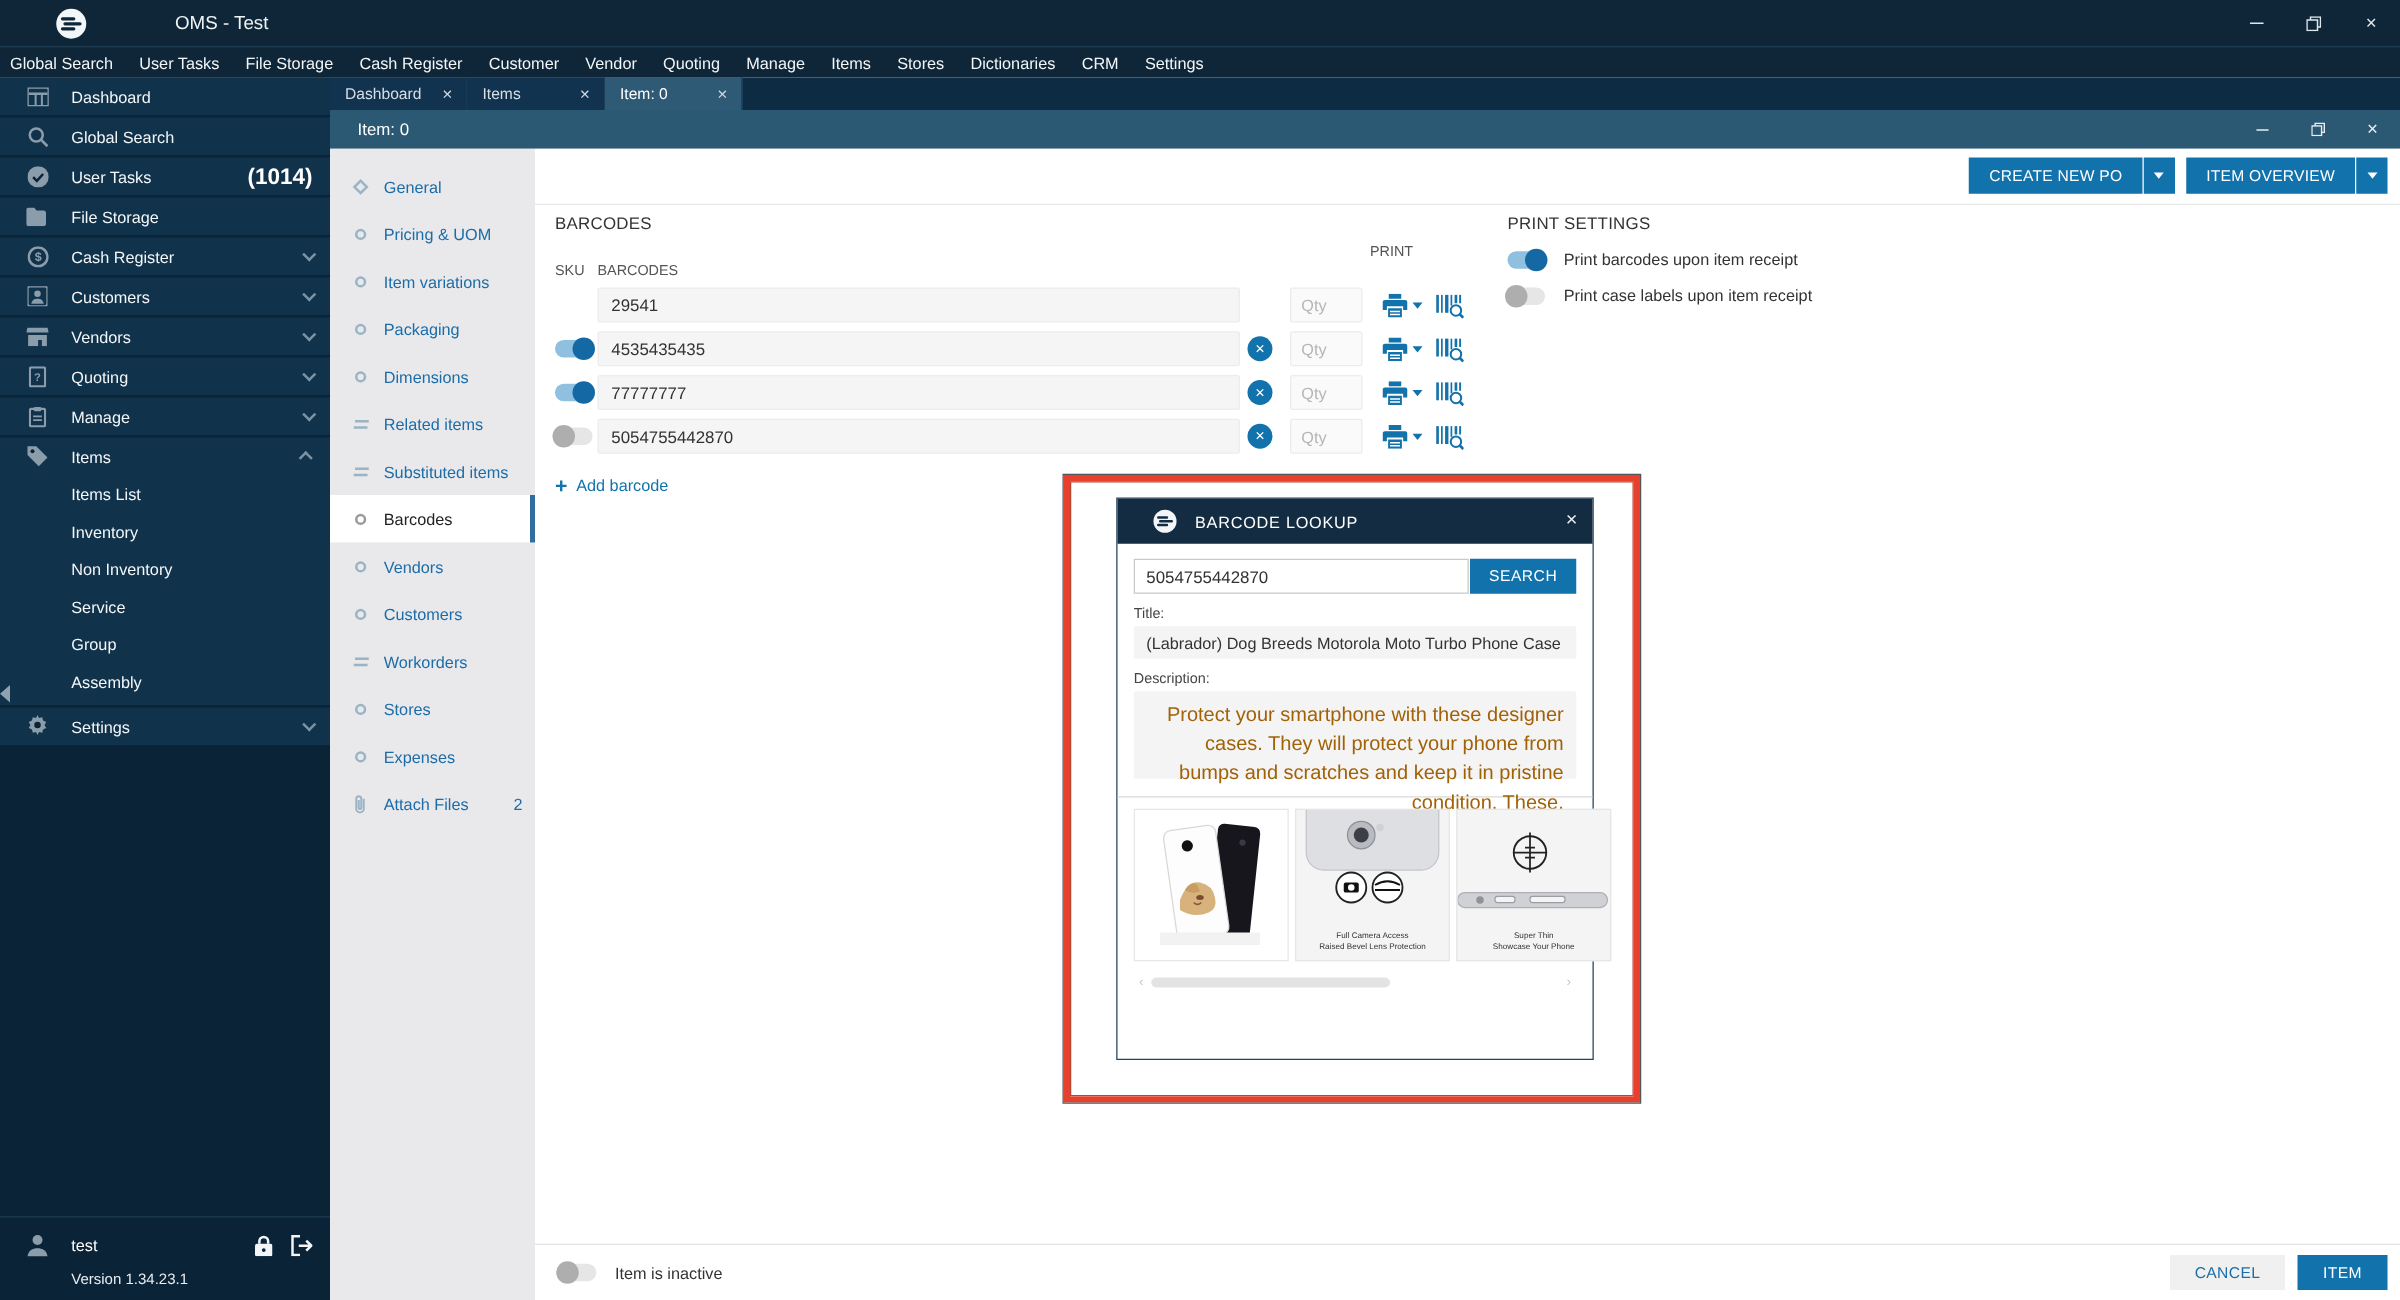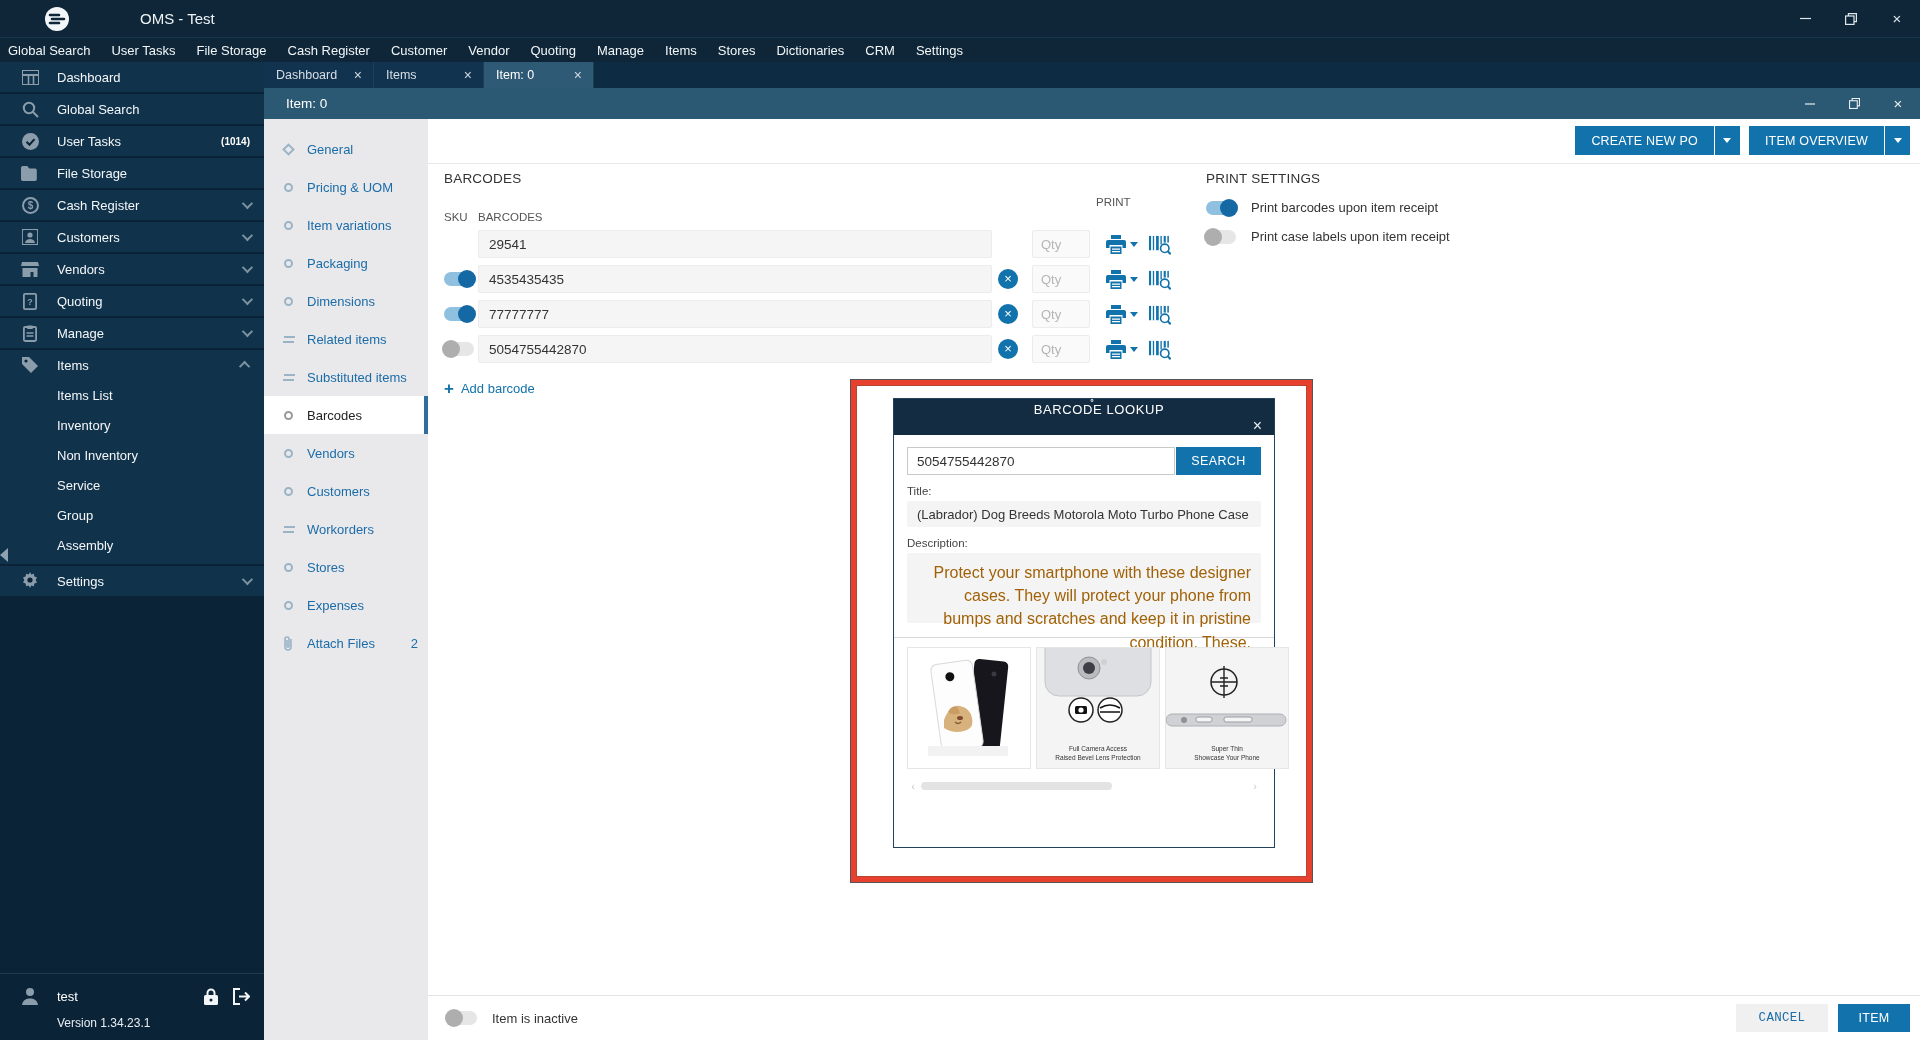--- a/index.html
+++ b/index.html
@@ -20,21 +20,21 @@
   .menubar .menu-item { color:#f2f6f8; font-size:13px; white-space:nowrap; }
 
   
   .body-row { display:flex; height:978px; }
 
   
   .sidebar { width:264px; background:#0a2337; color:#fff; position:relative; flex:none; }
   .side-item { height:30px; background:#11324b; margin-bottom:2px; display:flex; align-items:center; padding:0 14px 0 20px; }
   .side-item .s-icon { width:20px; height:18px; margin-right:17px; display:flex; align-items:center; justify-content:center; }
   .side-item .s-label { font-size:13px; color:#f4f7f9; }
-  .side-item .s-badge { margin-left:auto; font-size:10px; font-weight:bold; color:#fff; }
+  .side-item .s-badge { margin-left:auto; font-size:18px; font-weight:bold; color:#fff; }
   .chev { margin-left:auto; width:8px; height:8px; border-right:2px solid #7c93a4; border-bottom:2px solid #7c93a4; transform:rotate(45deg) translateY(-2px); }
   .chev.up { transform:rotate(225deg) translateY(-2px); }
   .side-group { background:#11324b; margin-bottom:2px; padding-bottom:4px; }
   .side-group .side-item { margin-bottom:0; background:transparent; }
   .side-sub { height:30px; display:flex; align-items:center; padding-left:57px; font-size:13px; color:#f4f7f9; }
   .collapse-arrow { position:absolute; left:0; top:486px; width:0; height:0; border-top:7px solid transparent; border-bottom:7px solid transparent; border-right:8px solid #8fa2b1; }
   .side-user { position:absolute; bottom:0; left:0; right:0; border-top:1px solid #1d3c53; padding:12px 14px 10px 20px; }
   .side-user .u-row { display:flex; align-items:center; }
   .side-user .u-name { font-size:13px; color:#fff; margin-left:17px; }
   .side-user .u-icons { margin-left:auto; display:flex; gap:14px; align-items:center; }
@@ -101,21 +101,21 @@
   .add-barcode .plus { font-size:17px; font-weight:bold; line-height:1; }
 
   .print-settings { position:absolute; left:778px; top:52px; width:420px; }
   .ps-row { display:flex; align-items:center; margin-top:14px; }
   .ps-row .tog { margin-right:15px; }
   .ps-label { font-size:13px; color:#333; }
 
   
   .red-frame { position:absolute; left:423px; top:261px; width:461px; height:502px; border:5px solid #e8402f; outline:1px solid #555; background:#fff; box-shadow:0 0 0 1px #b9442f inset; }
   .dialog { position:absolute; left:37px; top:13px; width:382px; height:450px; border:1px solid #23425c; background:#fff; }
-  .dlg-title { height:36px; background:#142c42; display:flex; align-items:center; padding:0 12px 0 28px;flex-direction:column; }
+  .dlg-title { height:36px; background:#142c42; display:flex; align-items:center; padding:0 12px 0 28px; }
   .dlg-title .d-label { color:#fff; font-size:13px; letter-spacing:.6px; margin-left:14px; }
   .dlg-title .d-close { margin-left:auto; color:#e8eef2; font-size:16px; }
   .dlg-body { padding:12px 13px 0 13px; }
   .search-row { display:flex; }
   .search-input { flex:1; height:28px; border:1px solid #c9c9c9; padding:0 9px; font-size:13.5px; color:#333; font-family:inherit; }
   .search-btn { width:85px; height:28px; background:#1272ab; color:#fff; border:none; font-size:12.5px; letter-spacing:.4px; margin-left:1px; font-family:inherit; }
   .fld-label { font-size:11.5px; color:#444; margin-top:10px; }
   .fld-value { background:#f4f4f4; border-radius:2px; height:26px; display:flex; align-items:center; padding:0 10px; font-size:13px; color:#333; margin-top:4px; white-space:nowrap; overflow:hidden; }
   .fld-desc { background:#f4f4f4; border-radius:2px; padding:8px 10px; font-size:16px; color:#a16207; line-height:1.45; margin-top:4px; height:70px;text-align:right; }
   .dlg-divider { height:1px; background:#d9d9d9; margin:14px -13px 0 -13px; }
@@ -126,21 +126,21 @@
   .img-card .cap1 { bottom:16px; } .img-card .cap2 { bottom:7px; }
   .hscroll { display:flex; align-items:center; margin-top:12px; height:10px; }
   .hs-arrow { color:#c9c9c9; font-size:11px; line-height:10px; width:12px; text-align:center; }
   .hs-track { flex:1; height:8px; position:relative; }
   .hs-thumb { position:absolute; left:2px; top:0; width:58%; height:8px; background:#e3e3e3; border-radius:4px; }
 
   
   .footer { position:absolute; left:0; right:0; bottom:0; height:45px; border-top:1px solid #e3e3e3; background:#fff; display:flex; align-items:center; padding:0 10px 0 19px; }
   .footer .ps-label { margin-left:15px; }
   .footer-btns { margin-left:auto; display:flex; gap:10px; }
-  .btn-cancel { width:92px; height:28px; background:#f0f0f0; color:#1b6ca8; font-size:12.5px; display:flex; align-items:center; justify-content:center; letter-spacing:.3px;font-family:Liberation Mono, monospace; }
+  .btn-cancel { width:92px; height:28px; background:#f0f0f0; color:#1b6ca8; font-size:12.5px; display:flex; align-items:center; justify-content:center; letter-spacing:.3px; }
   .btn-save { width:72px; height:28px; background:#1272ab; color:#fff; font-size:12.5px; display:flex; align-items:center; justify-content:center; letter-spacing:.3px; }
 </style>
 </head>
 <body>
 
 <div class="screen">
 
   <div class="titlebar">
     <svg class="logo" viewBox="0 0 26 26">
         <circle cx="13" cy="13" r="12" fill="#f2f6f8"></circle>

